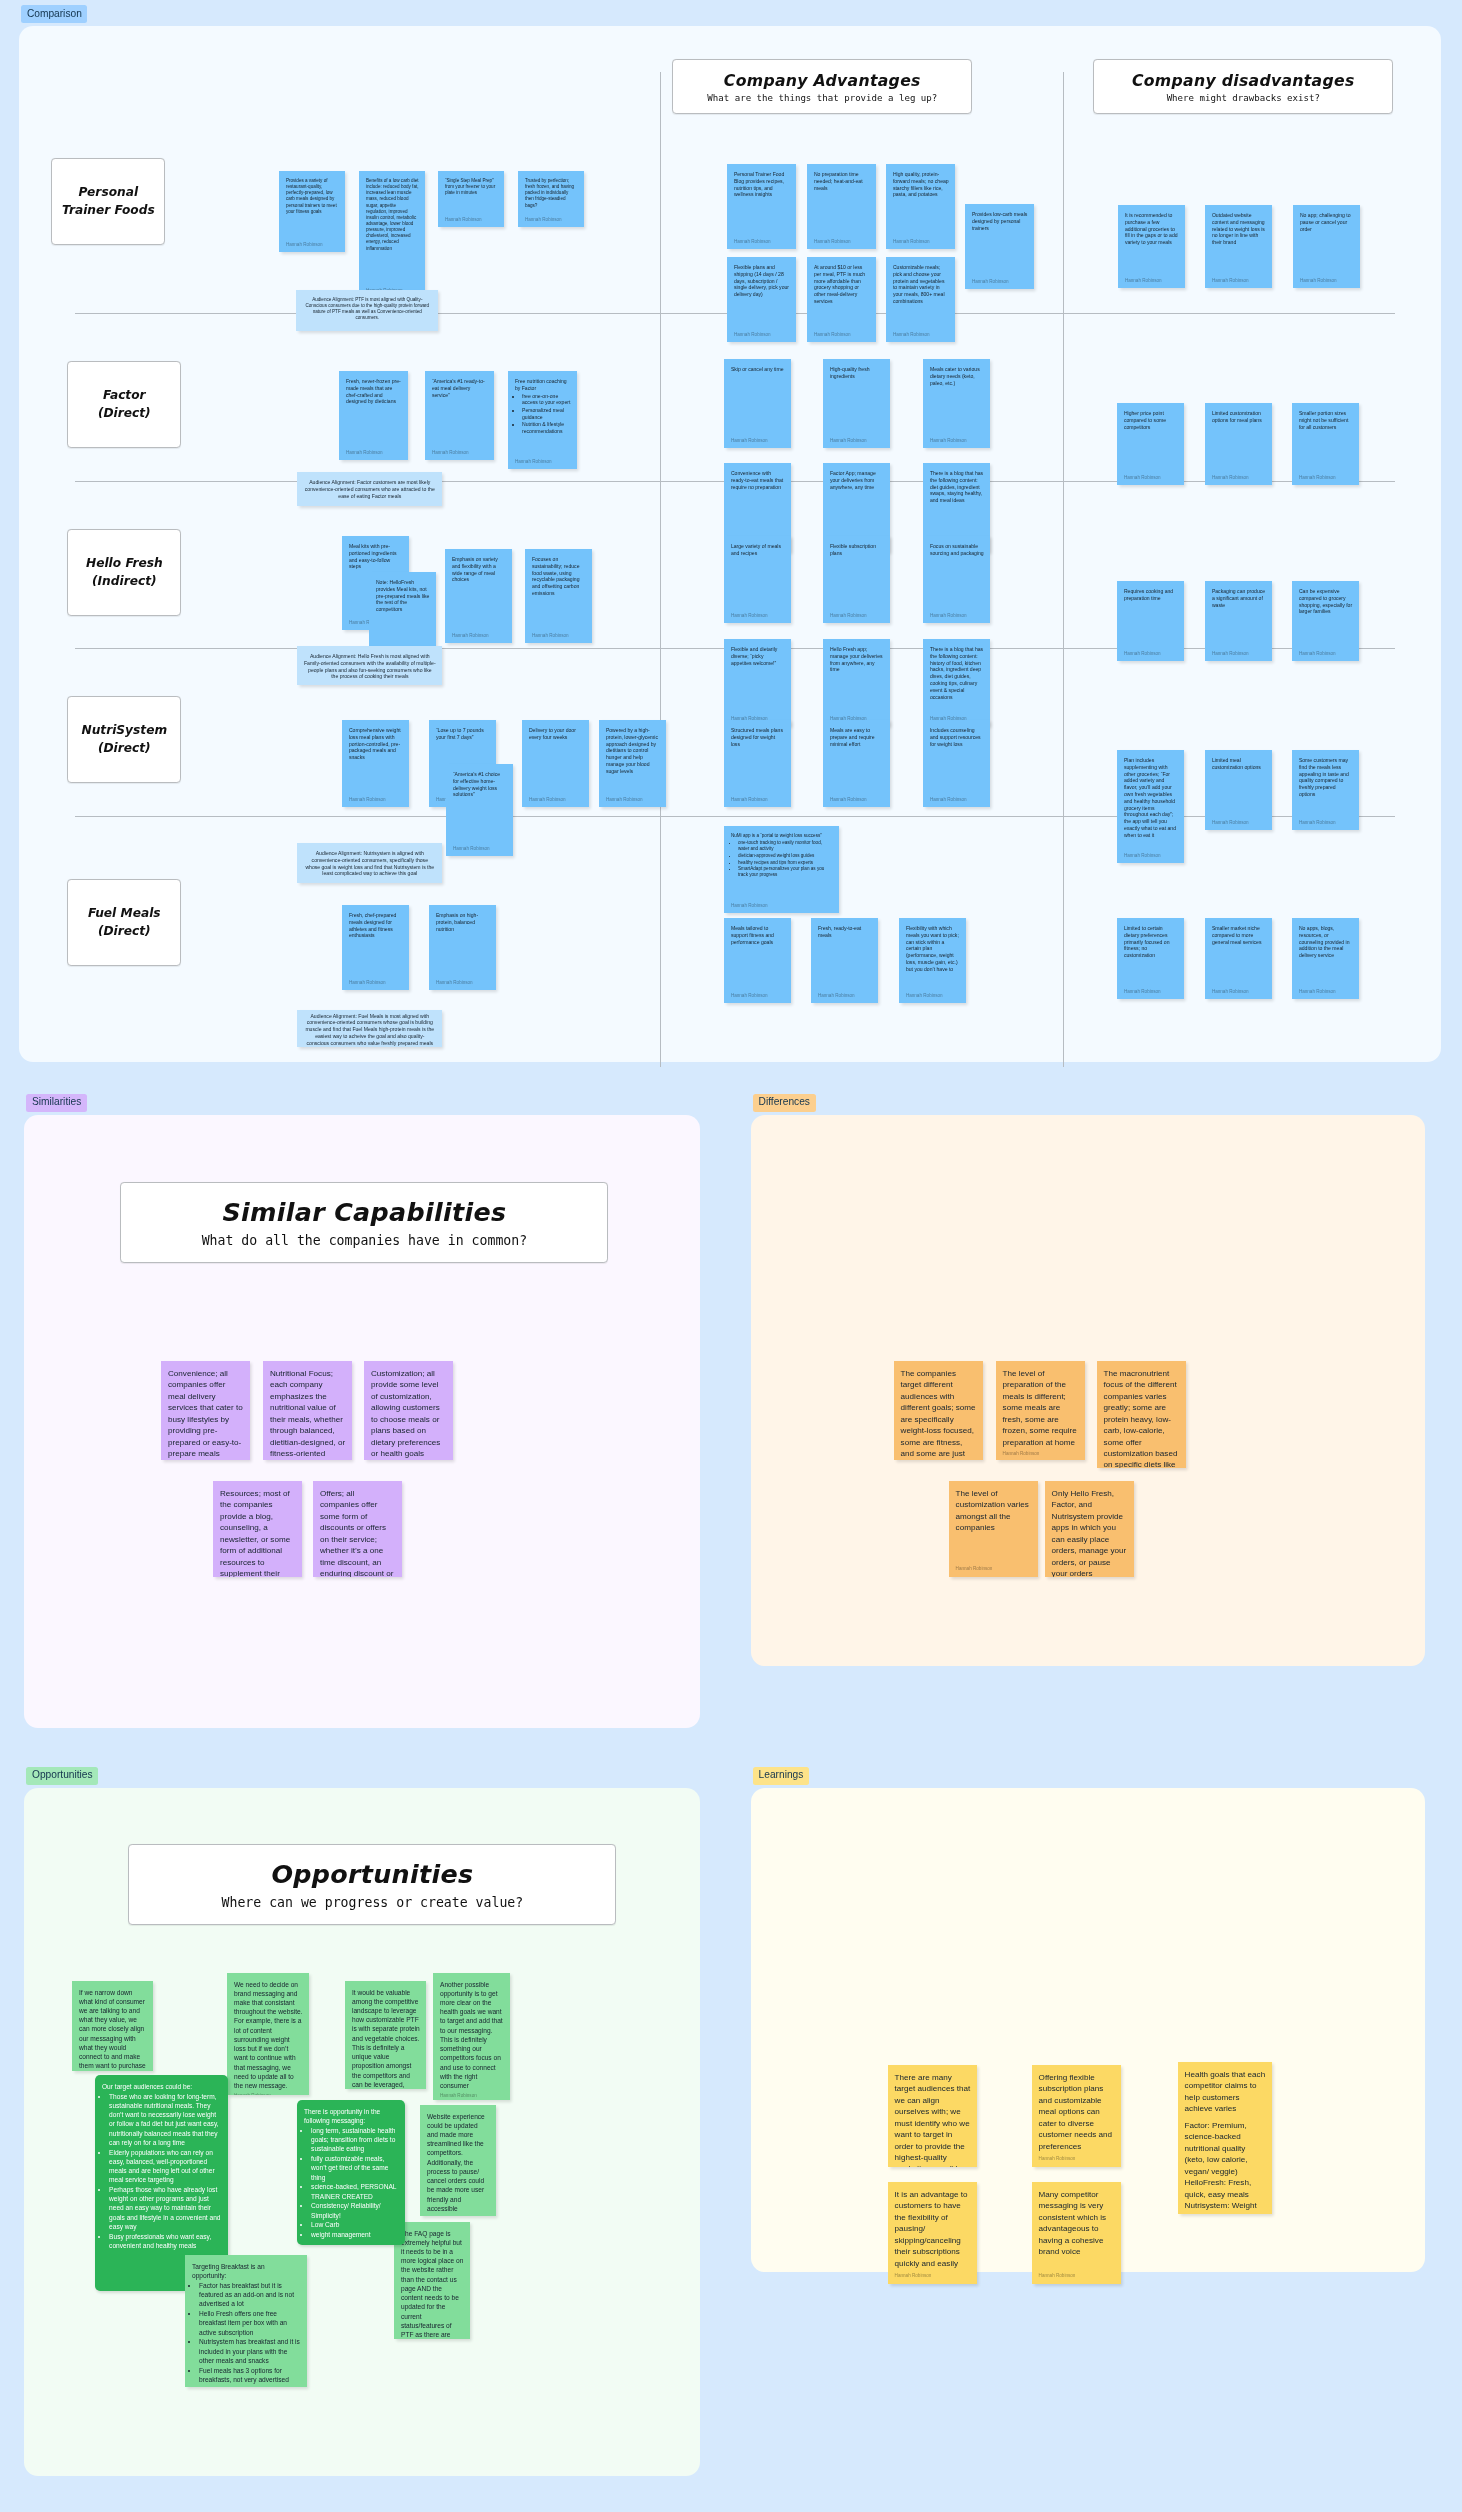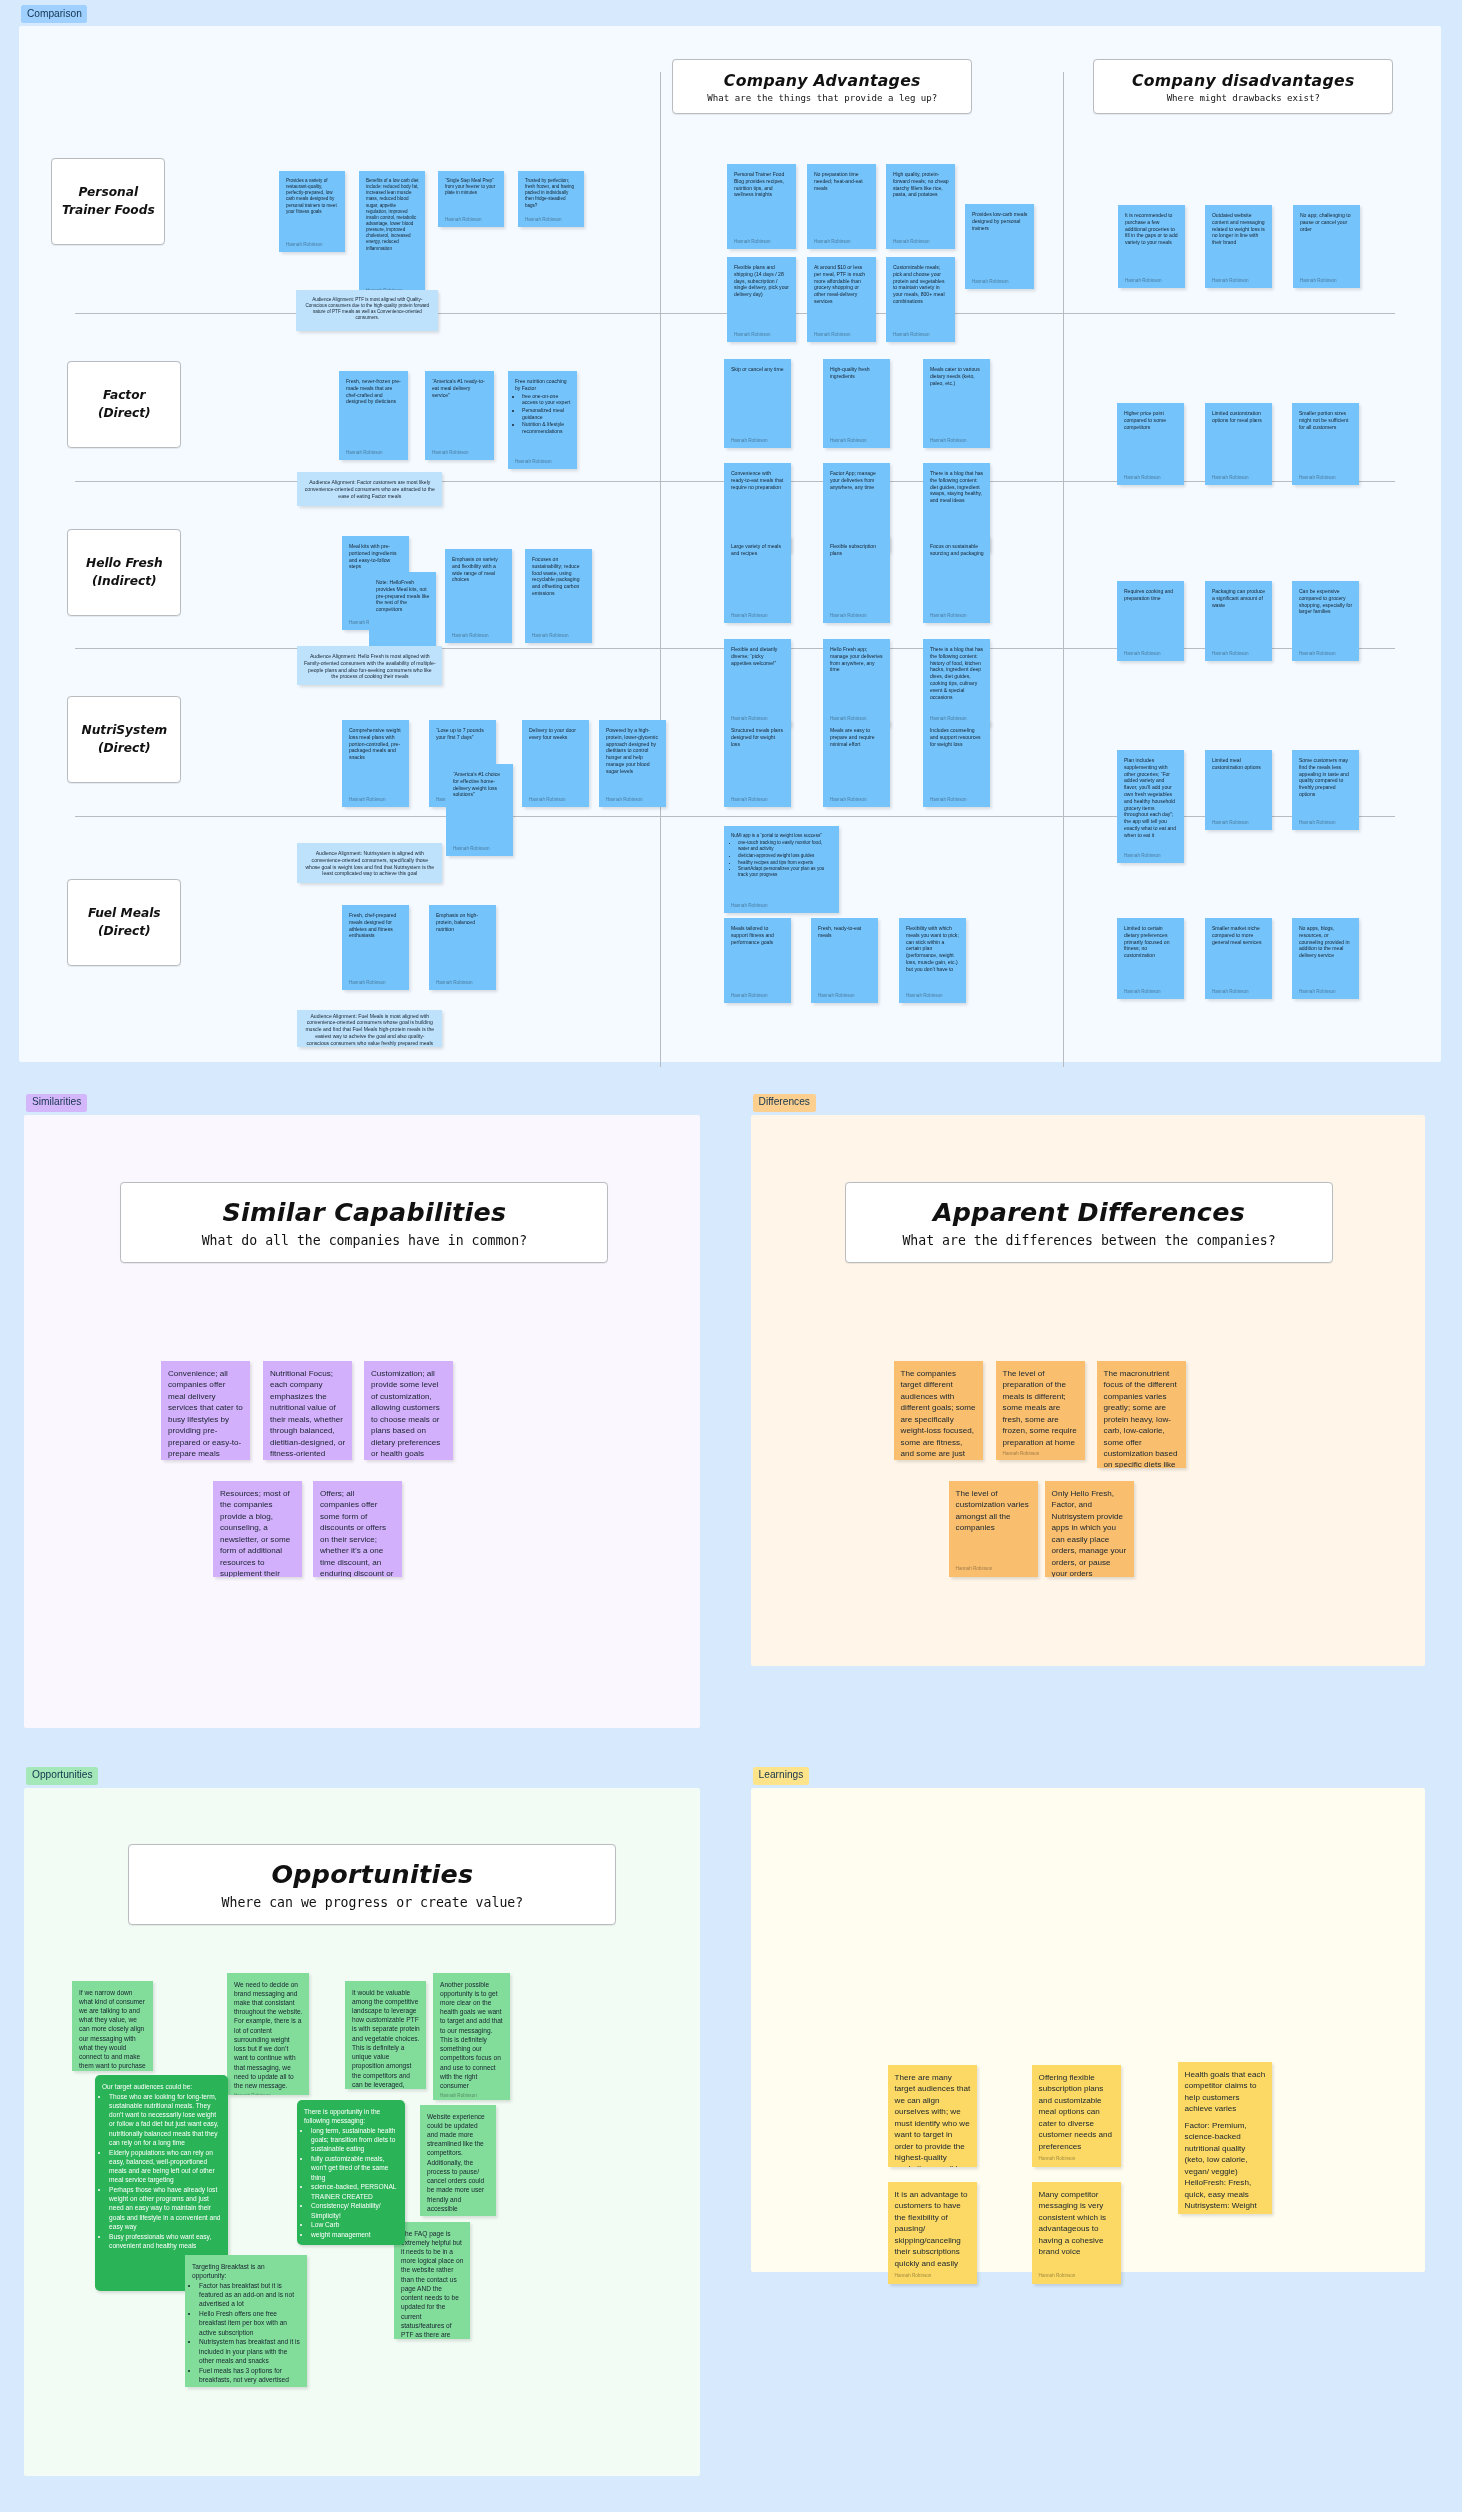--- a/index.html
+++ b/index.html
@@ -7,21 +7,21 @@
   html, body { background: #d6e9fd; }
   body {
     width: 1463px; height: 2512px;
     font-family: "Liberation Sans", sans-serif;
     position: relative;
     overflow: hidden;
   }
   .board { position: absolute; left: 0; top: 0; width: 1463px; height: 2512px; }
 
   
-  .frame { position: absolute; border-radius: 2px; }
+  .frame { position: absolute; border-radius: 14px; }
   .frame-tag {
     position: absolute; top: -21.3px; left: 2px;
     font-size: 10.2px; line-height: 1; padding: 3.6px 5.6px 4.1px;
     border-radius: 2.5px; color: #13344d; font-weight: 400;
     white-space: nowrap;
   }
   .tag-comparison { background: #9fd0ff; }
   .tag-similarities { background: #d4b6fb; }
   .tag-differences  { background: #fccf8e; }
   .tag-opportunities{ background: #a4e8b9; }
@@ -447,24 +447,20 @@
     <div class="note purple fs16" style="left:189px; top:366px; width:89px; height:96px;">
       <div class="body">Resources; most of the companies provide a blog, counseling, a newsletter, or some form of additional resources to supplement their service</div>
       </div>
     <div class="note purple fs16" style="left:289px; top:366px; width:89px; height:96px;">
       <div class="body">Offers; all companies offer some form of discounts or offers on their service; whether it’s a one time discount, an enduring discount or a free offering</div>
       </div>
   </div>
 
   <div class="frame" id="frame-differences">
     <div class="frame-tag tag-differences">Differences</div>
-    <div class="hdr-card panel-hdr" style="left:94px; top:67px; width:488px;">
-      <div class="hdr-title">Apparent Differences</div>
-      <div class="hdr-sub">What are the differences between the companies?</div>
-    </div>
     <div class="note orange fs16" style="left:143px; top:246px; width:89px; height:99px;">
       <div class="body">The companies target different audiences with different goals; some are specifically weight-loss focused, some are fitness, and some are just health-conscious</div>
       </div>
     <div class="note orange fs16" style="left:245px; top:246px; width:89px; height:99px;">
       <div class="body">The level of preparation of the meals is different; some meals are fresh, some are frozen, some require preparation at home</div>
       <div class="author">Hannah Robinson</div>
       </div>
     <div class="note orange fs16" style="left:346px; top:246px; width:89px; height:107px;">
       <div class="body">The macronutrient focus of the different companies varies greatly; some are protein heavy, low-carb, low-calorie, some offer customization based on specific diets like keto and paleo</div>
       </div>

